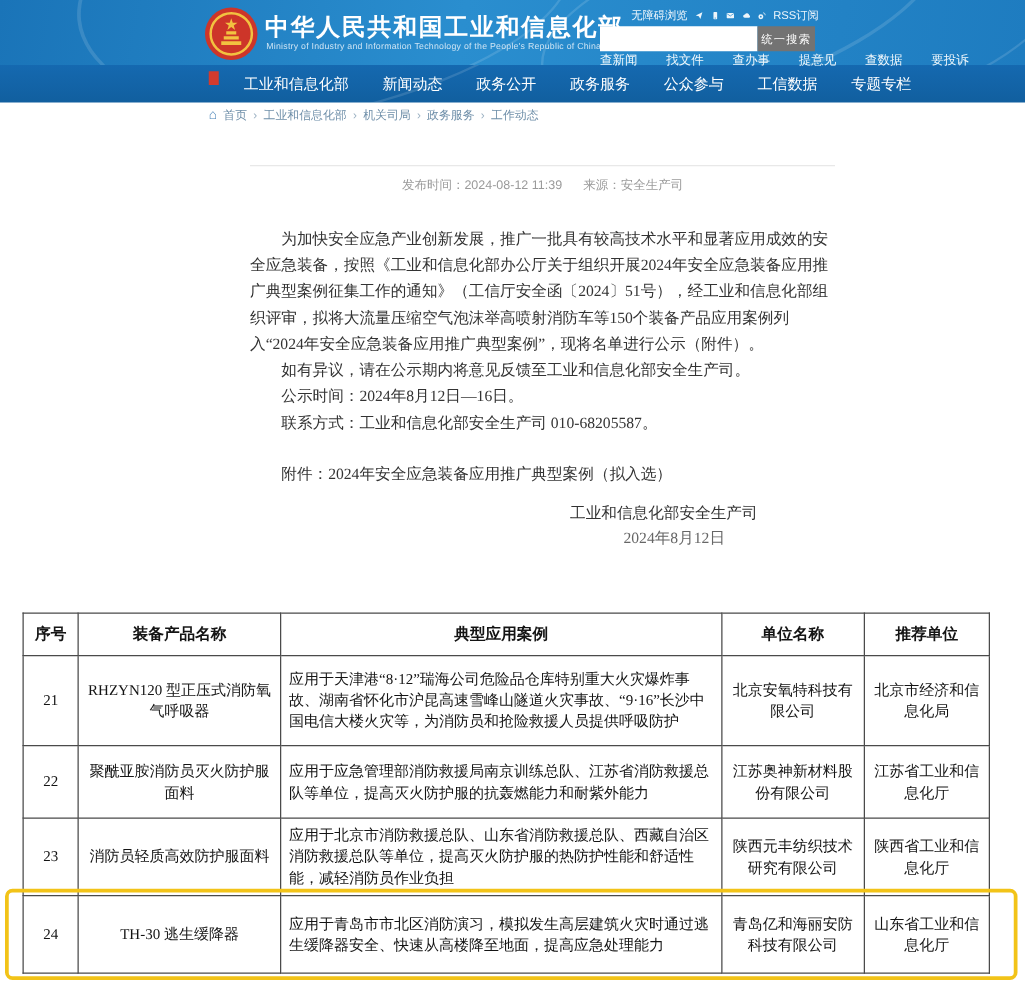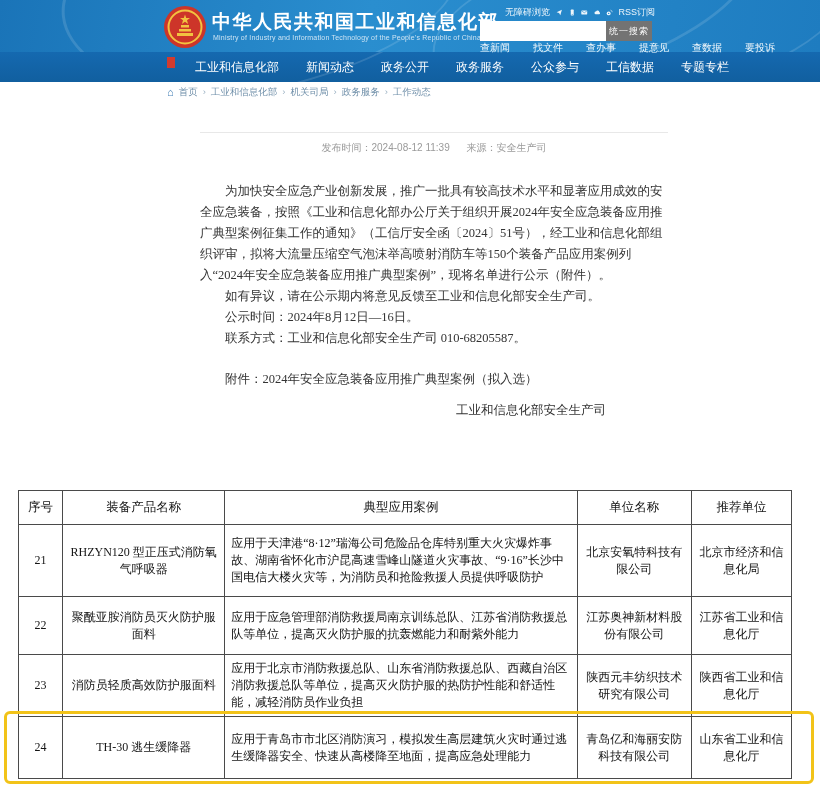--- a/index.html
+++ b/index.html
@@ -56,21 +56,21 @@
   .a-body p { text-indent:2em; }
   .a-attach { margin-top:22px; text-indent:2em; font-family:"Liberation Serif","DejaVu Serif",serif; font-size:12.5px; }
   .a-sign  { margin-top:14px; text-align:right; padding-right:62px; font-family:Liberation Serif, serif; font-size:12.5px; }
   .a-date  { margin-top:3px; text-align:right; padding-right:88px; font-family:"Liberation Serif","DejaVu Serif",serif;
              font-size:12.5px; color:#666; }
 
   
   .att-table { position:absolute; left:18px; top:490px; width:774px; border-collapse:collapse;
                font-family:"Liberation Serif","DejaVu Serif",serif; font-size:12px; color:#141414; }
   .att-table th, .att-table td { border:1px solid #4a4a4a; padding:3px 6px; line-height:17px; vertical-align:middle; }
-  .att-table th { height:34px; font-size:12.5px; font-weight:normal; text-align:center;margin-top:19px; }
+  .att-table th { height:34px; font-size:12.5px; font-weight:bold; text-align:center;margin-top:19px; }
   .td-c { text-align:center; }
   .td-l { text-align:left; }
 
   .hl-box { position:absolute; left:4px; top:711px; width:810px; height:73px;
             border:3px solid #f2c318; border-radius:6px; pointer-events:none; }
 </style>
 </head>
 <body>
 
 <div class="screen">
@@ -162,20 +162,21 @@
       <span class="src">来源：安全生产司</span>
     </div>
     <div class="a-body">
       <p>为加快安全应急产业创新发展，推广一批具有较高技术水平和显著应用成效的安全应急装备，按照《工业和信息化部办公厅关于组织开展2024年安全应急装备应用推广典型案例征集工作的通知》（工信厅安全函〔2024〕51号），经工业和信息化部组织评审，拟将大流量压缩空气泡沫举高喷射消防车等150个装备产品应用案例列入“2024年安全应急装备应用推广典型案例”，现将名单进行公示（附件）。</p>
       <p>如有异议，请在公示期内将意见反馈至工业和信息化部安全生产司。</p>
       <p>公示时间：2024年8月12日—16日。</p>
       <p>联系方式：工业和信息化部安全生产司 010-68205587。</p>
     </div>
     <div class="a-attach">附件：2024年安全应急装备应用推广典型案例（拟入选）</div>
     <div class="a-sign">工业和信息化部安全生产司</div>
+    <div class="a-date">2024年8月12日</div>
   </div>
 
   <table class="att-table">
     <colgroup>
       <col style="width:44px">
         <col style="width:162px">
         <col style="width:352px">
         <col style="width:114px">
         <col style="width:100px">
     </colgroup>

